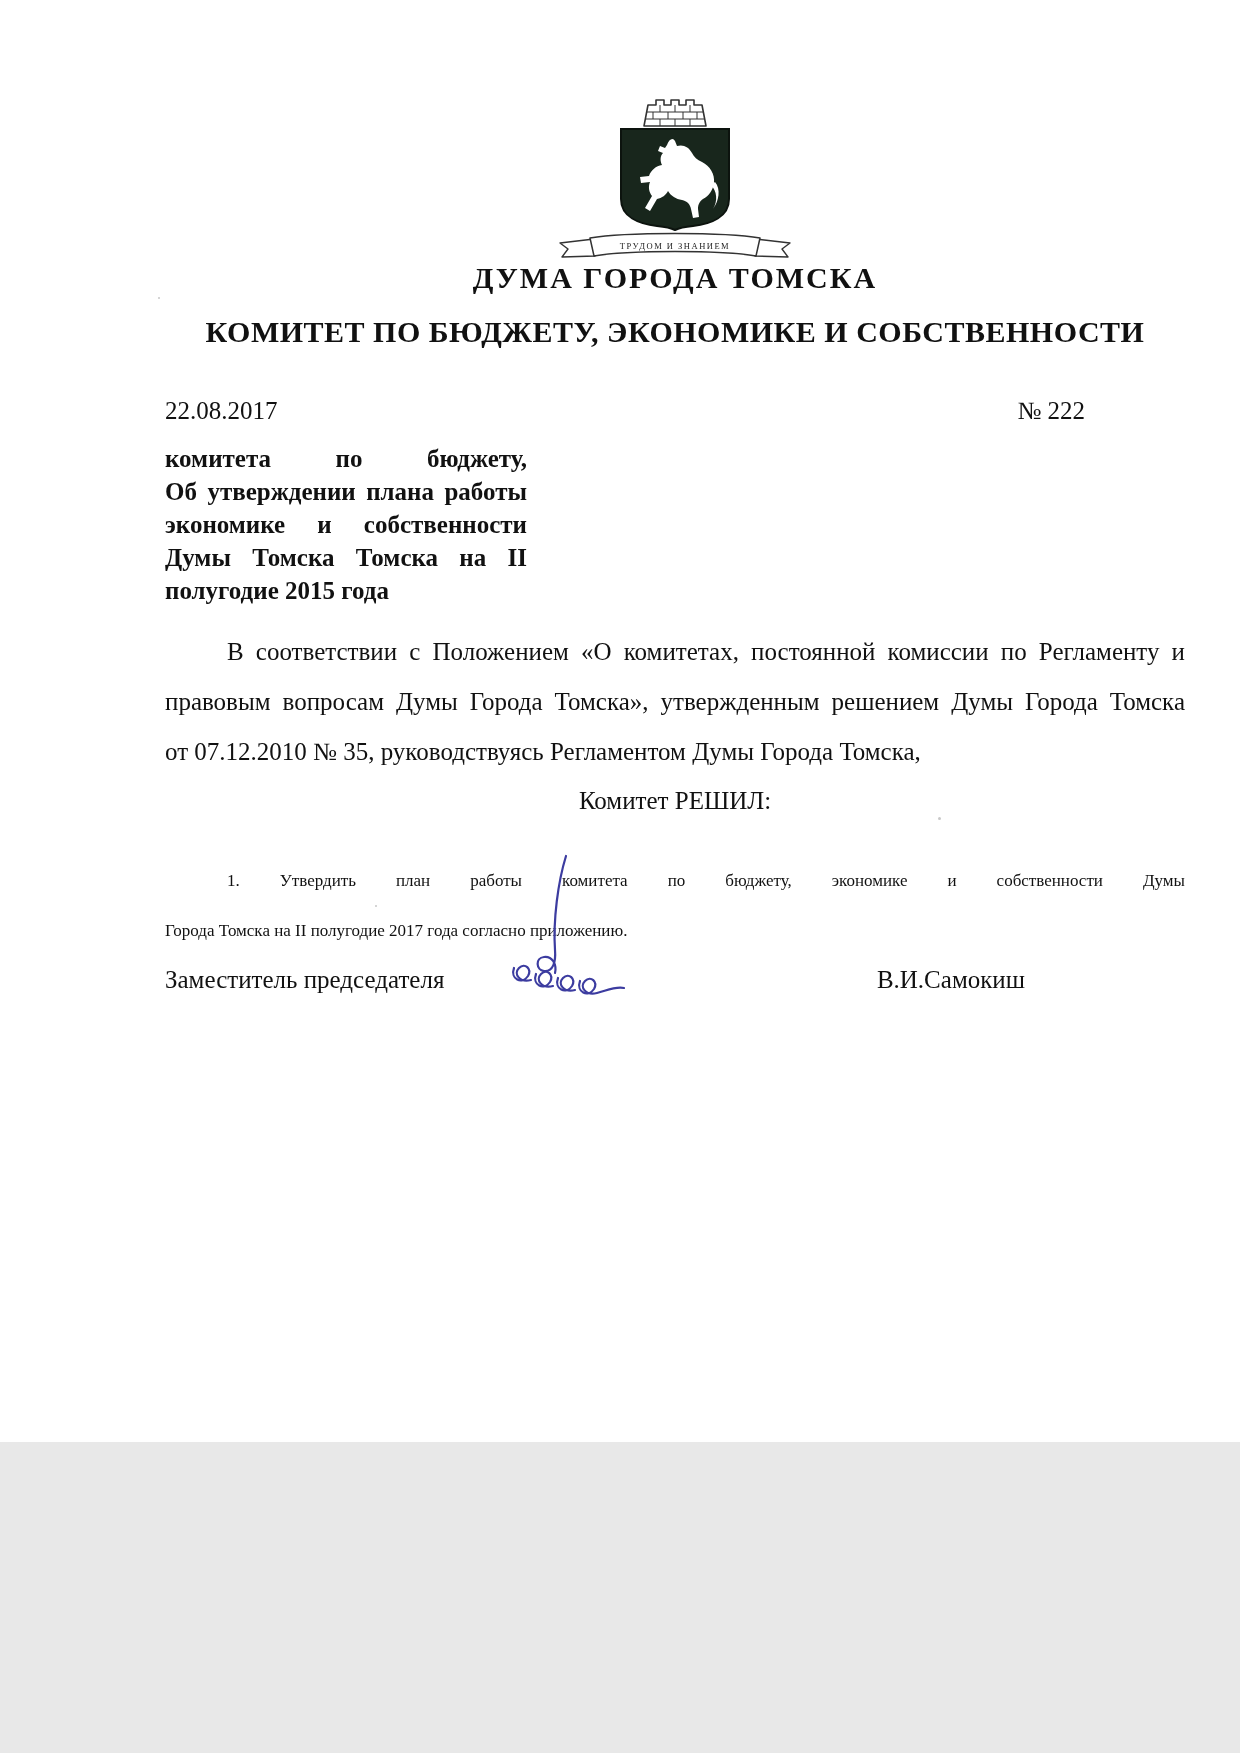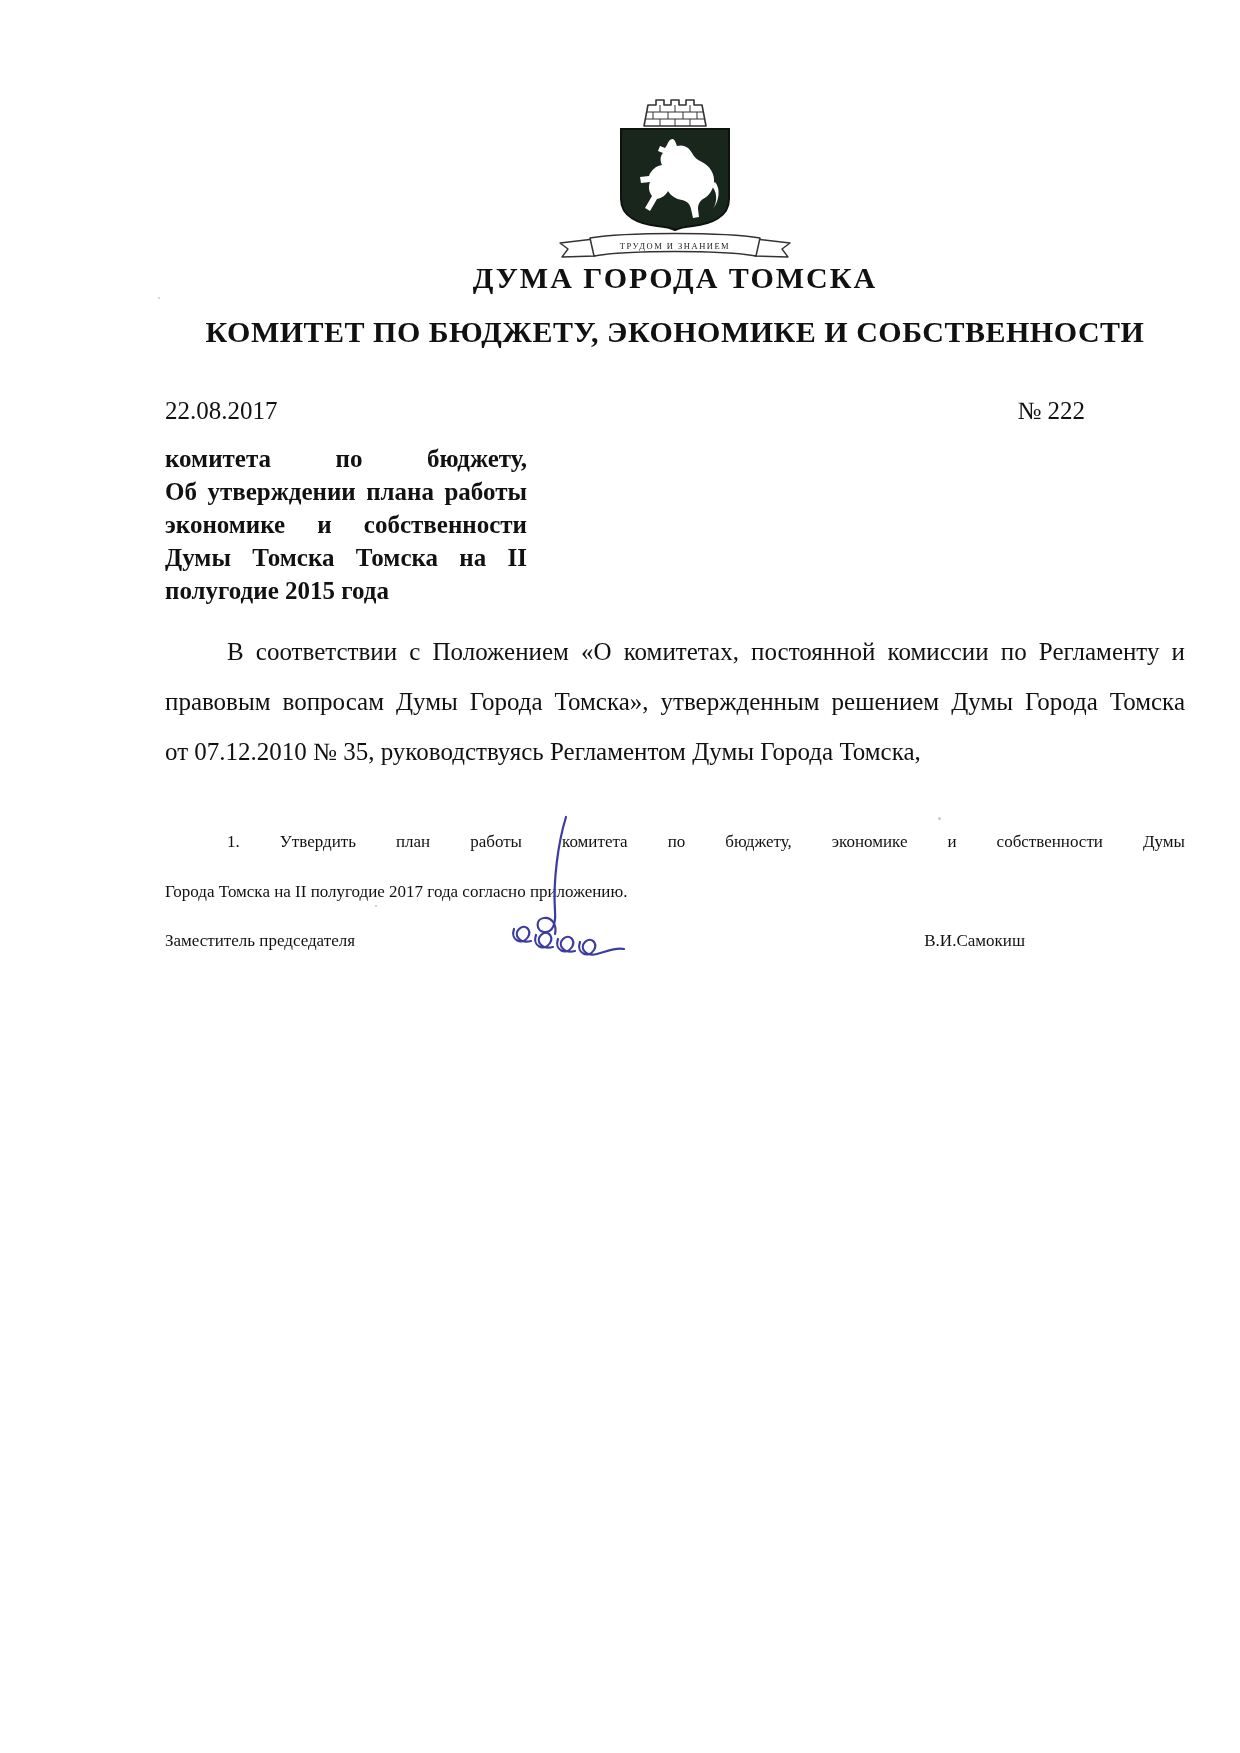--- a/index.html
+++ b/index.html
@@ -1,17 +1,17 @@
 <!DOCTYPE html>
 <html><head>
 <meta charset="utf-8">
 <style>
   html,body { margin:0; padding:0; background:#e8e8e8; }
   .page {
-    position:relative; width:1240px; height:1753px; background:#ffffff;
+    position:relative; width:1240px; height:1442px; background:#ffffff;
     font-family:"Liberation Serif", serif; color:#111; overflow:hidden;
     margin:0 auto;
   }
   .content { position:absolute; left:165px; top:95px; width:1020px; }
 
   .emblem { text-align:center; }
   .emblem svg { display:block; margin:0 auto; }
 
   .org-title {
     text-align:center; font-weight:bold; font-size:30px; letter-spacing:2px;
@@ -31,21 +31,21 @@
   .jline { text-align:justify; text-align-last:justify; }
   .jline.last { text-align-last:left; }
   .indent { text-indent:62px; }
 
   .preamble { margin-top:20px; font-size:25px; line-height:50px; }
   .resolved { text-align:center; margin-top:8px; font-size:25px; line-height:31px; }
   .item { margin-top:40px; font-size:17px; line-height:50px; }
 
   .sig-row {
     position:relative; margin-top:8px; display:flex; justify-content:space-between;
-    align-items:baseline; font-size:17px; line-height:31px; padding-right:160px;
+    align-items:baseline; font-size:25px; line-height:31px; padding-right:160px;
   }
   .signature-svg { position:absolute; left:335px; top:-112px; }
 
   .speck { position:absolute; border-radius:50%; background:#9a9a9a; opacity:.55; }
 </style>
 </head>
 <body>
 
 <div class="page">
   <div class="content">
@@ -86,20 +86,21 @@
       <div class="jline">Думы Томска Томска на II</div>
       <div class="jline last">полугодие 2015 года</div>
     </div>
 
     <div class="preamble">
       <div class="jline indent">В соответствии с Положением «О комитетах, постоянной комиссии по Регламенту и</div>
       <div class="jline">правовым вопросам Думы Города Томска», утвержденным решением Думы Города Томска</div>
       <div class="jline last">от 07.12.2010 № 35, руководствуясь Регламентом Думы Города Томска,</div>
     </div>
 
+    <div class="resolved">Комитет РЕШИЛ:</div>
 
     <div class="item">
       <div class="jline indent">1. Утвердить план работы комитета по бюджету, экономике и собственности Думы</div>
       <div class="jline last">Города Томска на II полугодие 2017 года согласно приложению.</div>
     </div>
 
     <div class="sig-row">
       <span>Заместитель председателя</span>
       <svg class="signature-svg" width="160" height="150" viewBox="0 0 160 150">
         <path d="M66,4 C58,30 53,68 55,98 C56,110 53,120 44,119 C36,118 35,106 44,105 C52,104 57,112 55,121

